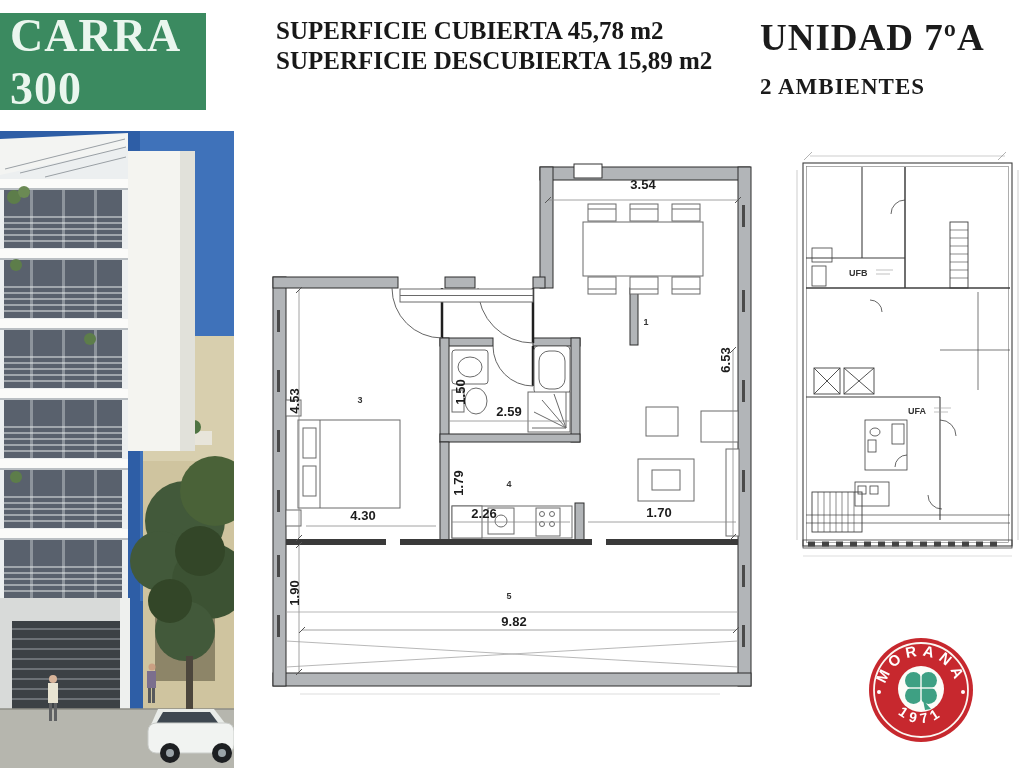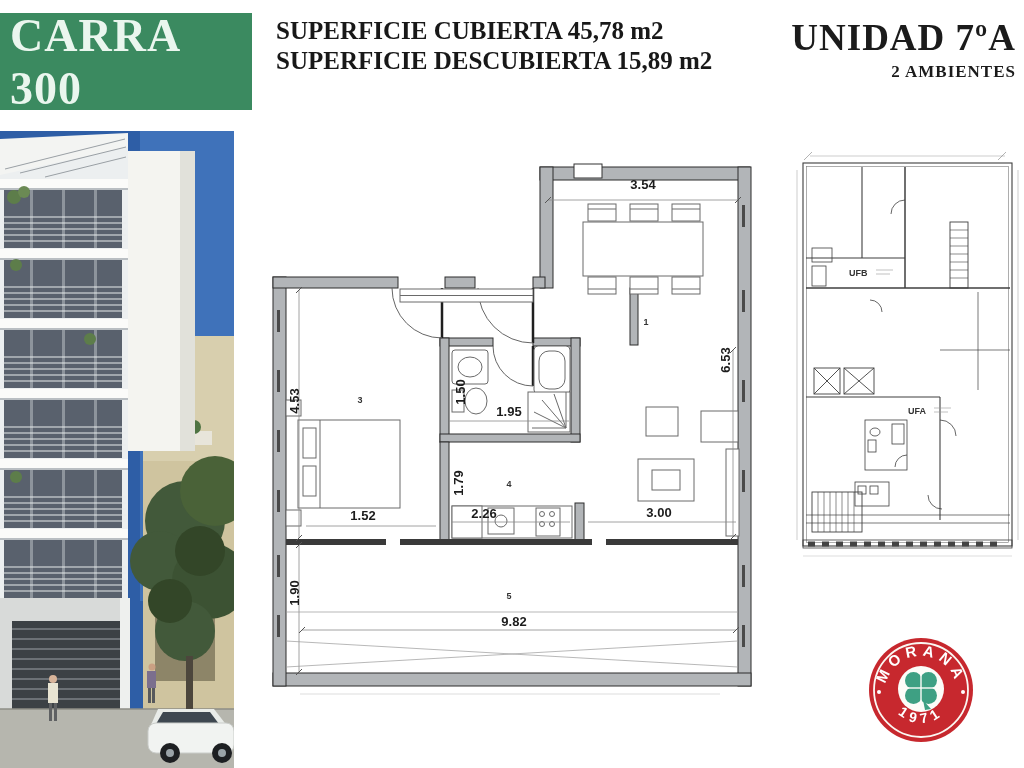--- a/index.html
+++ b/index.html
@@ -2,36 +2,36 @@
 <html><head>
 <meta charset="utf-8">
 <style>
   html,body{margin:0;padding:0;background:#888;}
   .canvas{
     position:relative;width:1024px;height:768px;background:#ffffff;
     overflow:hidden;font-family:"Liberation Sans",sans-serif;
   }
   
   .banner{
-    position:absolute;left:0;top:13px;width:252px;height:97px;
+    position:absolute;left:0;top:13px;width:206px;height:97px;
     background:#3b8a60;display:flex;align-items:center;
     font-family:"Liberation Serif",serif;font-weight:bold;
     font-size:46px;color:#eaf6ee;letter-spacing:1px;padding-left:10px;box-sizing:border-box;
   }
   .surfaces{
     position:absolute;left:276px;top:16px;width:500px;
     font-family:"Liberation Serif",serif;font-weight:bold;
     font-size:25px;line-height:30px;color:#181818;white-space:nowrap;
   }
   .unit{
-    position:absolute;left:760px;top:16px;width:256px;text-align:right;
+    position:absolute;left:760px;top:16px;width:256px;text-align:left;
     font-family:"Liberation Serif",serif;color:#1b1b1b;
   }
   .unit-title{font-size:37px;font-weight:bold;letter-spacing:1px;}
-  .unit-sub{font-size:17px;font-weight:bold;margin-top:3px;letter-spacing:1px;}
+  .unit-sub{font-size:23px;font-weight:bold;margin-top:15px;letter-spacing:1px;}
   
   .photo{position:absolute;left:0;top:131px;width:234px;height:637px;}
   .plan{position:absolute;left:263px;top:160px;width:500px;height:550px;}
   .keyplan{position:absolute;left:795px;top:148px;width:228px;height:412px;}
   .logo{position:absolute;left:865px;top:634px;width:112px;height:112px;}
   
   .plan-labels span{
     position:absolute;transform:translate(-50%,-50%);
     font-size:13px;font-weight:600;color:#1c1c1c;white-space:nowrap;
   }
@@ -364,26 +364,26 @@
       <line x1="286" y1="667" x2="738" y2="641"></line>
       <line x1="300" y1="694" x2="720" y2="694" stroke="#cfcfcf"></line>
     </g>
   </svg>
 
   <div class="plan-labels">
     <span style="left:643px;top:184px">3.54</span>
     <span class="rot" style="left:725px;top:360px">6.53</span>
     <span class="rot" style="left:294px;top:401px">4.53</span>
     <span class="rot" style="left:294px;top:593px">1.90</span>
-    <span style="left:363px;top:515px">1.52</span>
-    <span style="left:509px;top:411px">1.95</span>
+    <span style="left:363px;top:515px">4.30</span>
+    <span style="left:509px;top:411px">2.59</span>
     <span class="rot" style="left:460px;top:392px">1.50</span>
     <span class="rot" style="left:458px;top:483px">1.79</span>
     <span style="left:484px;top:513px">2.26</span>
-    <span style="left:659px;top:512px">3.00</span>
+    <span style="left:659px;top:512px">1.70</span>
     <span style="left:514px;top:621px">9.82</span>
     <span class="room" style="left:646px;top:322px">1</span>
     <span class="room" style="left:360px;top:400px">3</span>
     <span class="room" style="left:509px;top:484px">4</span>
     <span class="room" style="left:509px;top:596px">5</span>
   </div>
 
   <svg class="keyplan" viewBox="795 148 228 412">
     <g fill="none" stroke="#3f3f3f" stroke-width="1.1">
       <rect x="803" y="163" width="209" height="383"></rect>

